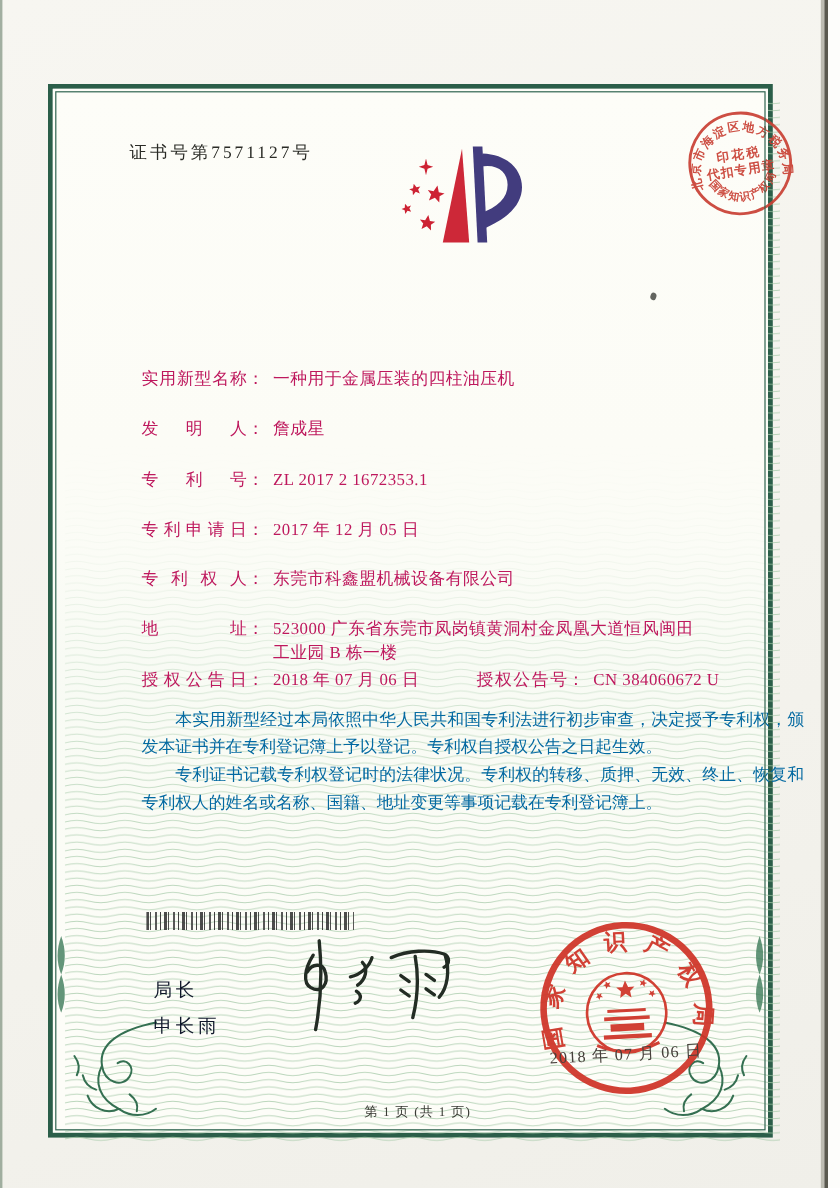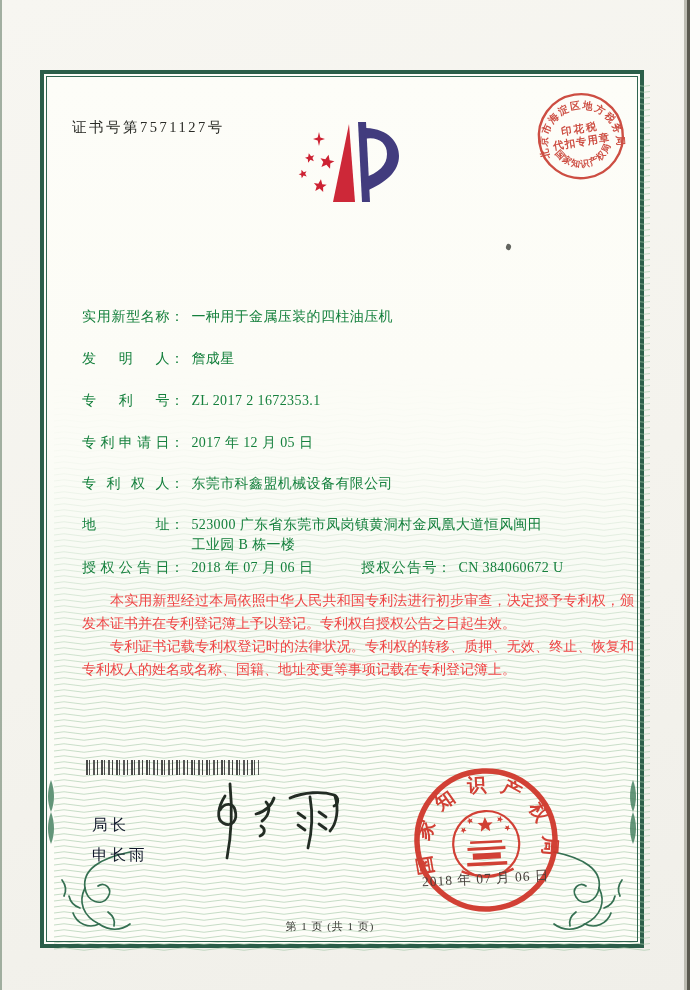--- a/index.html
+++ b/index.html
@@ -14,42 +14,42 @@
 
   
   .frame{position:absolute;left:40px;top:70px;width:604px;height:878px;
          border:4px solid #2b5e49;background:#fdfdf8;box-sizing:border-box;}
   .frame-inner{position:absolute;inset:2px;border:1px solid #2f6450;pointer-events:none;z-index:3;}
   .guilloche{position:absolute;left:10px;top:8px;right:14px;bottom:6px;z-index:0;}
   .g-fade{position:absolute;inset:0;z-index:1;
      background:linear-gradient(180deg,#fdfdf8 0%,#fcfcf6 34%,rgba(251,252,246,.9) 44%,
         rgba(244,249,241,.55) 55%,rgba(237,246,234,.22) 66%,rgba(233,243,229,.06) 78%,
         rgba(231,242,227,0) 90%);}
-  .content{position:absolute;inset:0;z-index:2;}
+  .content{position:absolute;inset:0;z-index:2;margin-left:36px;}
 
   .certno{position:absolute;left:28px;top:44px;font-size:14.5px;letter-spacing:2.5px;color:#2a2b26;}
   .logo{position:absolute;left:252px;top:44px;}
   .title{position:absolute;left:0;top:142px;width:100%;text-align:center;
          font-size:36px;font-weight:bold;letter-spacing:3px;color:#20241f;transform:translateX(-8px);}
   .speck{position:absolute;left:462px;top:170px;width:5px;height:6px;background:#3c3f3a;
          border-radius:2px 3px 2px 3px;transform:rotate(24deg);opacity:.8;}
   .tax-stamp{position:absolute;left:492px;top:16px;transform:rotate(-9deg);opacity:.92;}
 
   .frow{position:absolute;left:38px;display:flex;font-size:14px;line-height:20px;
-        color:#15803d;letter-spacing:.4px;}
+        color:#be185d;letter-spacing:.4px;}
   .flabel{width:88px;flex:none;text-align:justify;text-align-last:justify;}
   .fcolon{flex:none;margin-right:7px;}
   .fvalue{white-space:pre-line;max-width:470px;}
   .r1{top:233px}.r2{top:275px}.r3{top:317px}.r4{top:359px}.r5{top:400px}
   .r6{top:441px}.r7{top:484px}
   .grantno{left:317px;top:484px;}
   .grantno .flabel{width:76px;}
 
   .body-text{position:absolute;left:38px;top:515px;width:552px;font-size:14px;
-             line-height:23px;text-align:justify;color:#ef4444;}
+             line-height:23px;text-align:justify;color:#0369a1;}
   .body-text p{margin:0;text-indent:2em;}
 
   .barcode{position:absolute;left:42px;top:686px;width:173px;height:15px;opacity:.85;
      background:
        repeating-linear-gradient(90deg,#2d2d2d 0 2px,rgba(0,0,0,0) 2px 3px,
           #2d2d2d 3px 4px,rgba(0,0,0,0) 4px 7px,#3c3c3c 7px 9px,rgba(0,0,0,0) 9px 11px,
           #222 11px 12px,rgba(0,0,0,0) 12px 15px);}
   .director{position:absolute;left:48px;top:741px;font-size:15.5px;letter-spacing:3px;color:#0f172a;}
   .director div{margin-bottom:9px;}
   .signature{position:absolute;left:150px;top:700px;}

